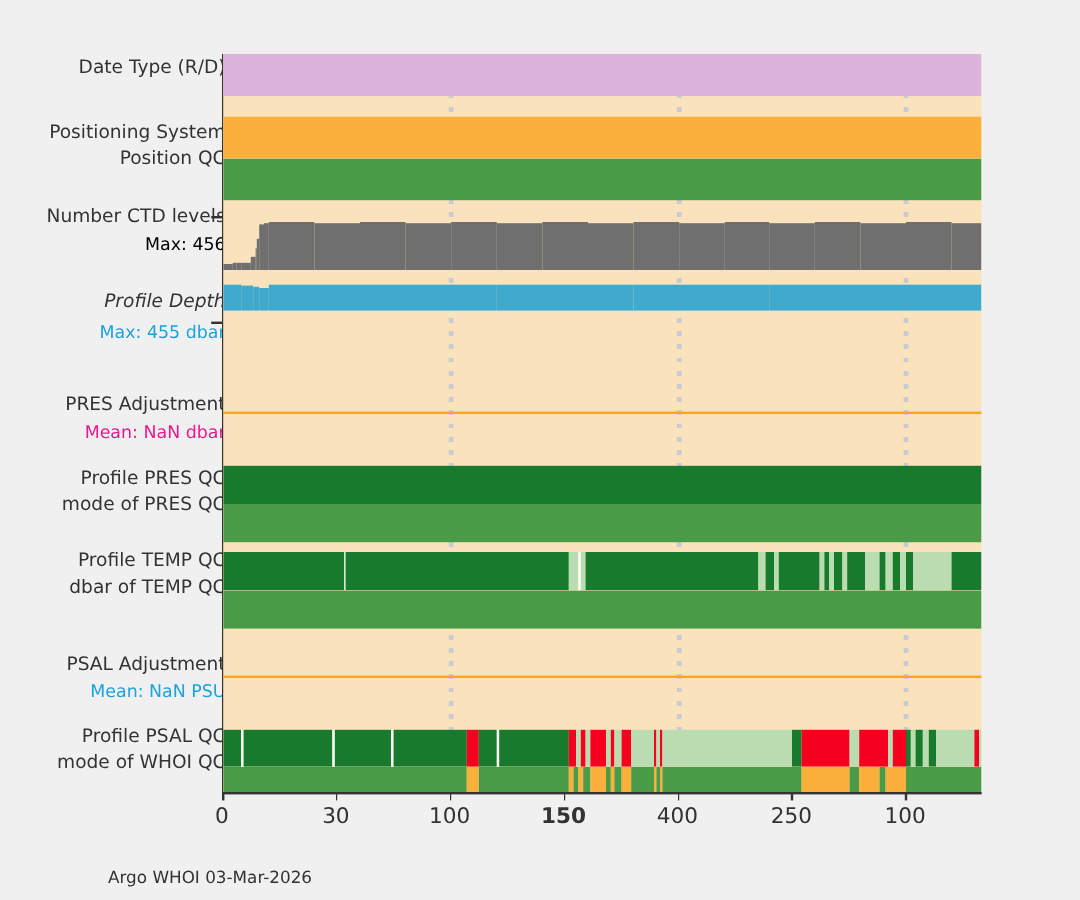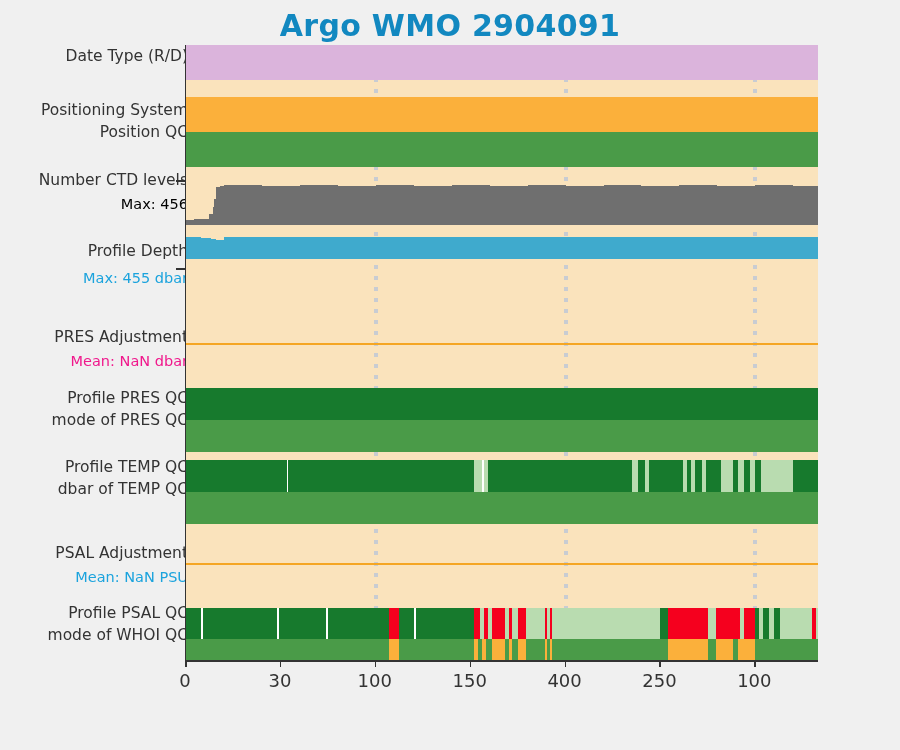--- a/index.html
+++ b/index.html
@@ -81,31 +81,30 @@
   .footer{
     position:absolute;left:90px;top:724px;
     font-size:14px;color:#333;
   }
 </style>
 </head>
 <body>
 
 <div id="root">
 
-  <div class="title">Argo WMO 2904091</div>
 
   <div class="lbl" style="top:48px;">Date Type (R/D)</div>
 
   <div class="lbl" style="top:102px;">Positioning System</div>
   <div class="lbl" style="top:124px;">Position QC</div>
 
   <div class="lbl" style="top:172px;">Number CTD levels</div>
   <div class="lbl sub black" style="top:196px;">Max: 456</div>
 
-  <div class="lbl" style="top:243px;">Profile Depth</div>
+  <div class="lbl" style="top:243px;font-style:italic;">Profile Depth</div>
   <div class="lbl sub cyan" style="top:270px;">Max:  455 dbar</div>
 
   <div class="lbl" style="top:329px;">PRES Adjustment</div>
   <div class="lbl sub pink" style="top:353px;">Mean:  NaN dbar</div>
 
   <div class="lbl" style="top:390px;">Profile PRES QC</div>
   <div class="lbl" style="top:412px;">mode of PRES QC</div>
 
   <div class="lbl" style="top:459px;">Profile TEMP QC</div>
   <div class="lbl" style="top:481px;">dbar of TEMP QC</div>
@@ -285,22 +284,23 @@
 
   <div class="xaxis"></div>
   <div id="xticks">
       <div class="xtick" style="left: 185px;"></div>
       <div class="xlabel" style="left: 155px;">0</div>
       <div class="xtick" style="left: 279.895px;"></div>
       <div class="xlabel" style="left: 249.895px;">30</div>
       <div class="xtick" style="left: 374.79px;"></div>
       <div class="xlabel" style="left: 344.79px;">100</div>
       <div class="xtick" style="left: 469.685px;"></div>
-      <div class="xlabel" style="left: 439.685px;">150</div>
+      <div class="xlabel" style="left: 439.685px; font-weight: bold;">150</div>
       <div class="xtick" style="left: 564.58px;"></div>
       <div class="xlabel" style="left: 534.58px;">400</div>
       <div class="xtick" style="left: 659.474px;"></div>
       <div class="xlabel" style="left: 629.474px;">250</div>
       <div class="xtick" style="left: 754.369px;"></div>
       <div class="xlabel" style="left: 724.369px;">100</div>
     </div>
 
+  <div class="footer">Argo WHOI 03-Mar-2026</div>
 </div>
 
 </body></html>

